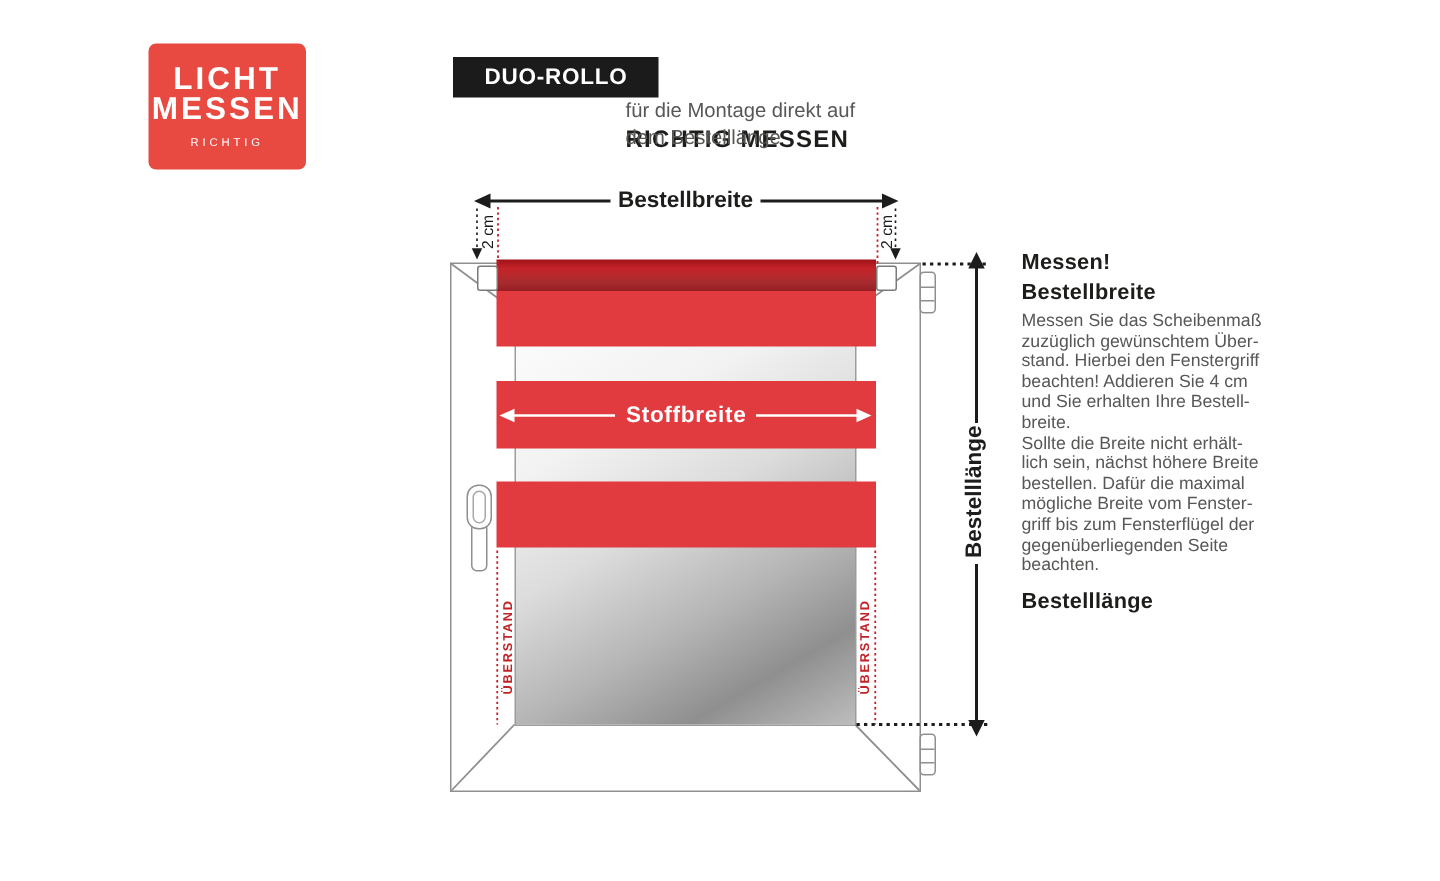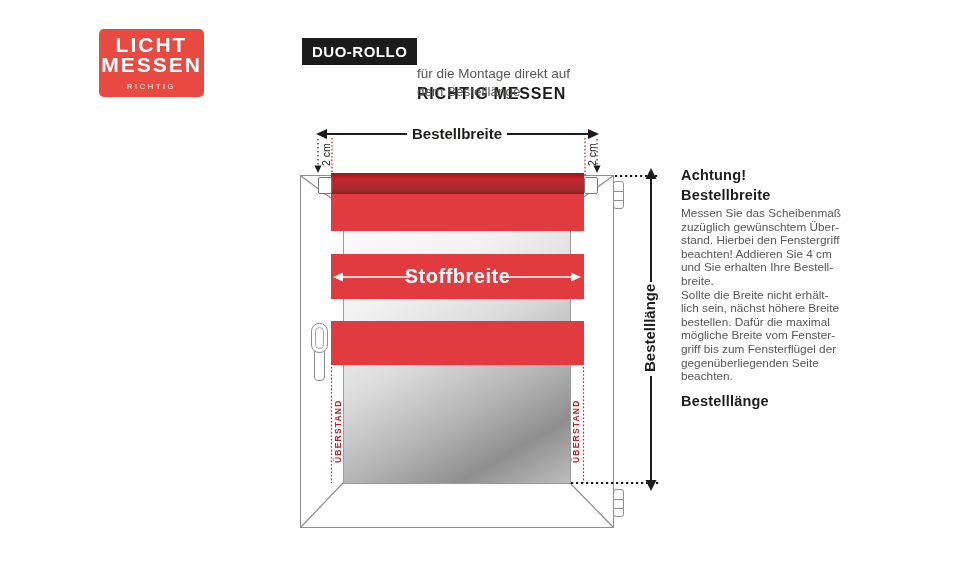--- a/index.html
+++ b/index.html
@@ -1,29 +1,29 @@
 <!DOCTYPE html>
 <html style="--brand_red: #e84a42; --fabric_red: #e23b3f; --badge_black: #1b1b1b; --ink: #1d1d1b; --text_gray: #575756; --frame_gray: #8f8f8f; --dotted_red: #c22126;"><head>
 <meta charset="utf-8">
 <style>
   html,body{margin:0;padding:0;background:#fff;}
   .stage{position:relative;width:960px;height:587px;background:#fff;overflow:hidden;
          font-family:"Liberation Sans",sans-serif;color:#1d1d1b;}
   .abs{position:absolute;}
 
   
-  .logo{left:99px;top:29px;width:105px;height:68px;background:var(--brand_red);
+  .logo{left:99px;top:29px;width:105px;height:84px;background:var(--brand_red);
         border-radius:5px;display:flex;flex-direction:column;align-items:center;
         justify-content:center;color:#fff;}
   .logo-line{font-size:21px;font-weight:bold;letter-spacing:2px;line-height:20px;}
   .logo-sub{font-size:7.5px;letter-spacing:2.6px;margin-top:7px;font-weight:normal;}
 
   
   .badge{left:302px;top:38px;background:var(--badge_black);color:#fff;
-         font-size:15px;font-weight:bold;letter-spacing:.5px;padding:5px 10px;}
+         font-size:15px;font-weight:bold;letter-spacing:.5px;padding:5px 21px;}
   .title{left:417px;top:42px;font-size:16px;font-weight:bold;letter-spacing:.8px;margin-top:43px;}
   .subtitle{left:417px;top:65px;font-size:13.5px;line-height:18px;color:var(--text_gray);
             white-space:pre-line;}
 
   
   .window-frame{left:300px;top:175px;width:314px;height:353px;background:#fff;
                 border:1.2px solid var(--frame_gray);box-sizing:border-box;}
   .glass{left:343px;top:207px;width:228px;height:277px;box-sizing:border-box;
          border:1px solid #9c9c9c;
          background:linear-gradient(150deg,#fdfdfd 0%,#f2f2f2 28%,#dcdcdc 48%,
@@ -64,21 +64,21 @@
 
   
   .lbl-bestellbreite{left:407px;top:125px;width:100px;text-align:center;
                      font-size:15px;font-weight:bold;}
   .vtext{writing-mode:vertical-rl;transform:rotate(180deg);display:flex;
          align-items:center;justify-content:center;}
   .lbl-2cm{width:15px;height:38px;top:136px;font-size:10.5px;color:#1c1c1c;}
   .lbl-2cm-l{left:318px;} .lbl-2cm-r{left:584px;}
   .lbl-stoffbreite{left:331px;top:254px;width:253px;height:45px;display:flex;
                    align-items:center;justify-content:center;color:#fff;
-                   font-size:20px;font-weight:bold;letter-spacing:.5px;}
+                   font-size:15px;font-weight:bold;letter-spacing:.5px;}
   .lbl-ueberstand{width:12px;height:92px;top:385px;font-size:8.5px;font-weight:bold;
                   letter-spacing:1.2px;color:var(--dotted_red);}
   .lbl-ueberstand-l{left:332px;} .lbl-ueberstand-r{left:570px;}
   .lbl-bestelllaenge{left:641px;top:283px;width:17px;height:90px;
                      font-size:15px;font-weight:bold;}
 
   
   .info{left:681px;top:167px;width:175px;}
   .info h3{margin:0 0 4px;font-size:14.5px;line-height:16px;font-weight:bold;
            letter-spacing:.2px;color:#1d1d1b;}
@@ -159,21 +159,21 @@
   <div class="abs lbl-bestellbreite">Bestellbreite</div>
   <div class="abs vtext lbl-2cm lbl-2cm-l">2 cm</div>
   <div class="abs vtext lbl-2cm lbl-2cm-r">2 cm</div>
   <div class="abs lbl-stoffbreite">Stoffbreite</div>
   <div class="abs vtext lbl-ueberstand lbl-ueberstand-l">ÜBERSTAND</div>
   <div class="abs vtext lbl-ueberstand lbl-ueberstand-r">ÜBERSTAND</div>
   <div class="abs vtext lbl-bestelllaenge">Bestelllänge</div>
 
   <div class="abs info">
     <section>
-      <h3>Achtung!</h3>
+      <h3>Messen!</h3>
     </section>
     <section>
       <h3>Bestellbreite</h3>
       <p>Messen Sie das Scheibenmaß
 zuzüglich gewünschtem Über-
 stand. Hierbei den Fenstergriff
 beachten! Addieren Sie 4 cm
 und Sie erhalten Ihre Bestell-
 breite.
 Sollte die Breite nicht erhält-

